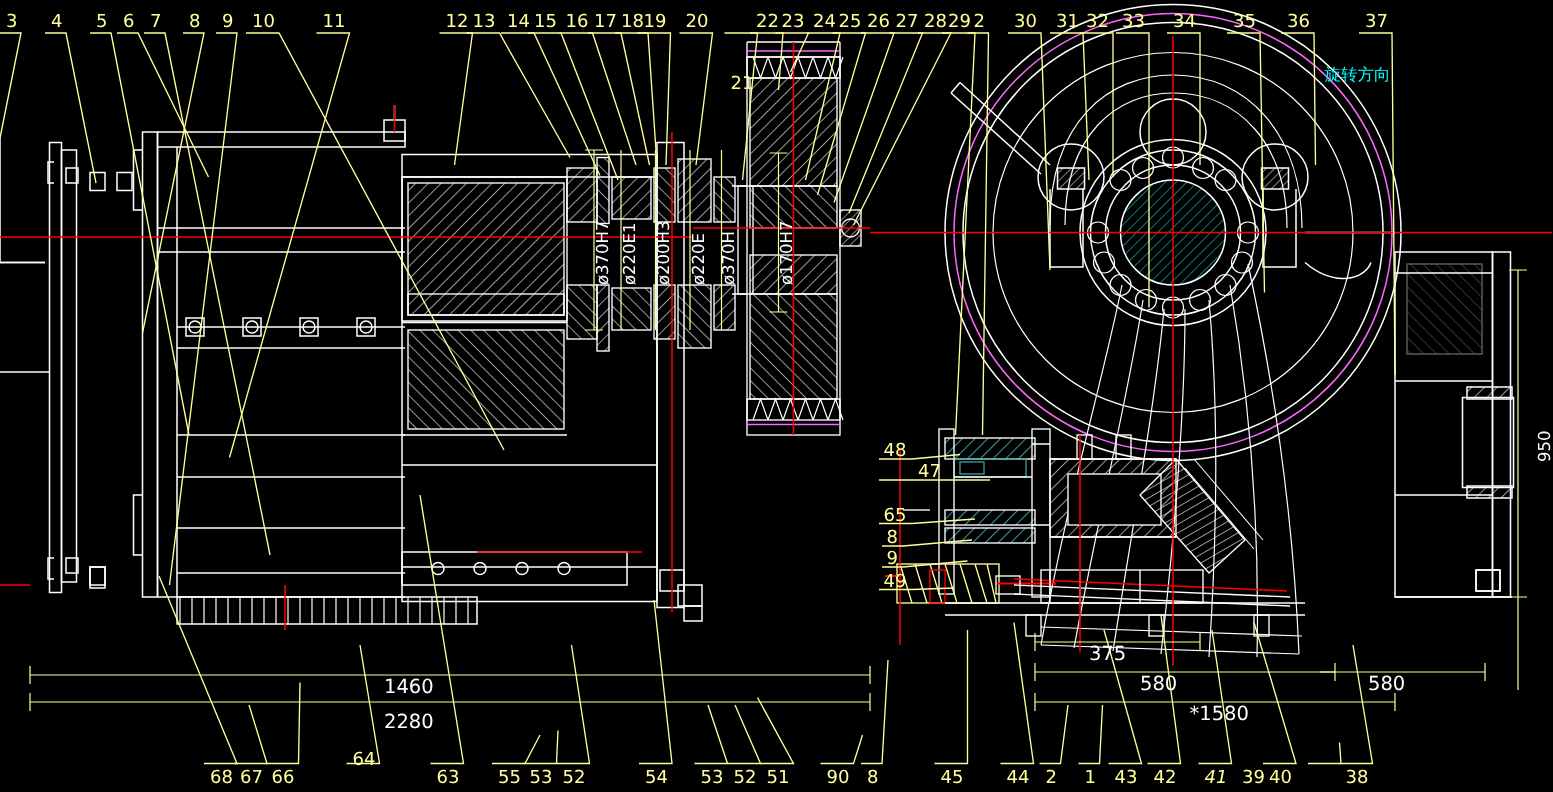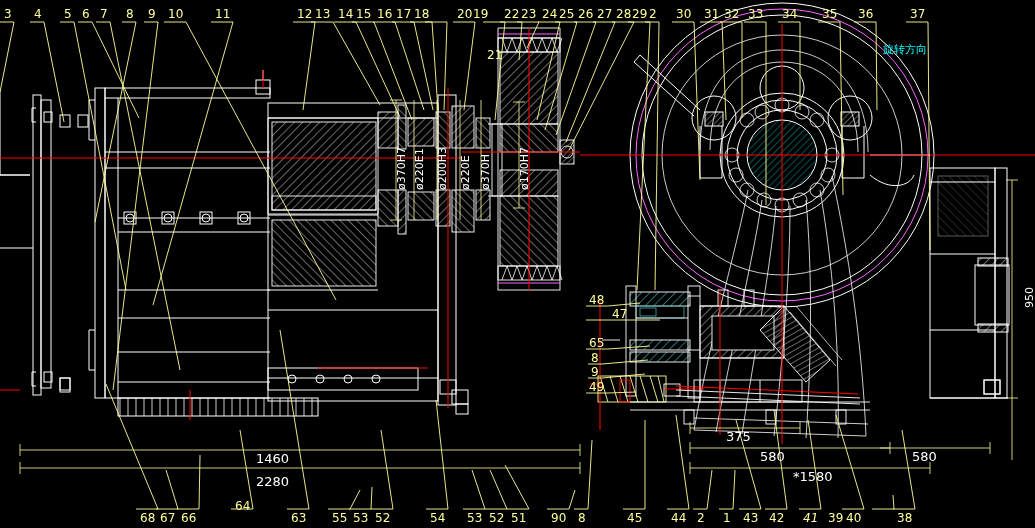--- a/index.html
+++ b/index.html
@@ -385,21 +385,21 @@
       <div class="lbl" style="left: 148px; top: 8px;">9</div>
       <div class="lbl" style="left: 168px; top: 8px;">10</div>
       <div class="lbl" style="left: 215px; top: 8px;">11</div>
       <div class="lbl" style="left: 297px; top: 8px;">12</div>
       <div class="lbl" style="left: 315px; top: 8px;">13</div>
       <div class="lbl" style="left: 338px; top: 8px;">14</div>
       <div class="lbl" style="left: 356px; top: 8px;">15</div>
       <div class="lbl" style="left: 377px; top: 8px;">16</div>
       <div class="lbl" style="left: 396px; top: 8px;">17</div>
       <div class="lbl" style="left: 414px; top: 8px;">18</div>
-      <div class="lbl" style="left: 429px; top: 8px; padding-left: 44px;">19</div>
+      <div class="lbl" style="left: 429px; top: 8px;">19</div>
       <div class="lbl" style="left: 457px; top: 8px;">20</div>
       <div class="lbl" style="left: 487px; top: 8px; margin-top: 41px;">21</div>
       <div class="lbl" style="left: 504px; top: 8px;">22</div>
       <div class="lbl" style="left: 521px; top: 8px;">23</div>
       <div class="lbl" style="left: 542px; top: 8px;">24</div>
       <div class="lbl" style="left: 559px; top: 8px;">25</div>
       <div class="lbl" style="left: 578px; top: 8px;">26</div>
       <div class="lbl" style="left: 597px; top: 8px;">27</div>
       <div class="lbl" style="left: 616px; top: 8px;">28</div>
       <div class="lbl" style="left: 632px; top: 8px;">29</div>

